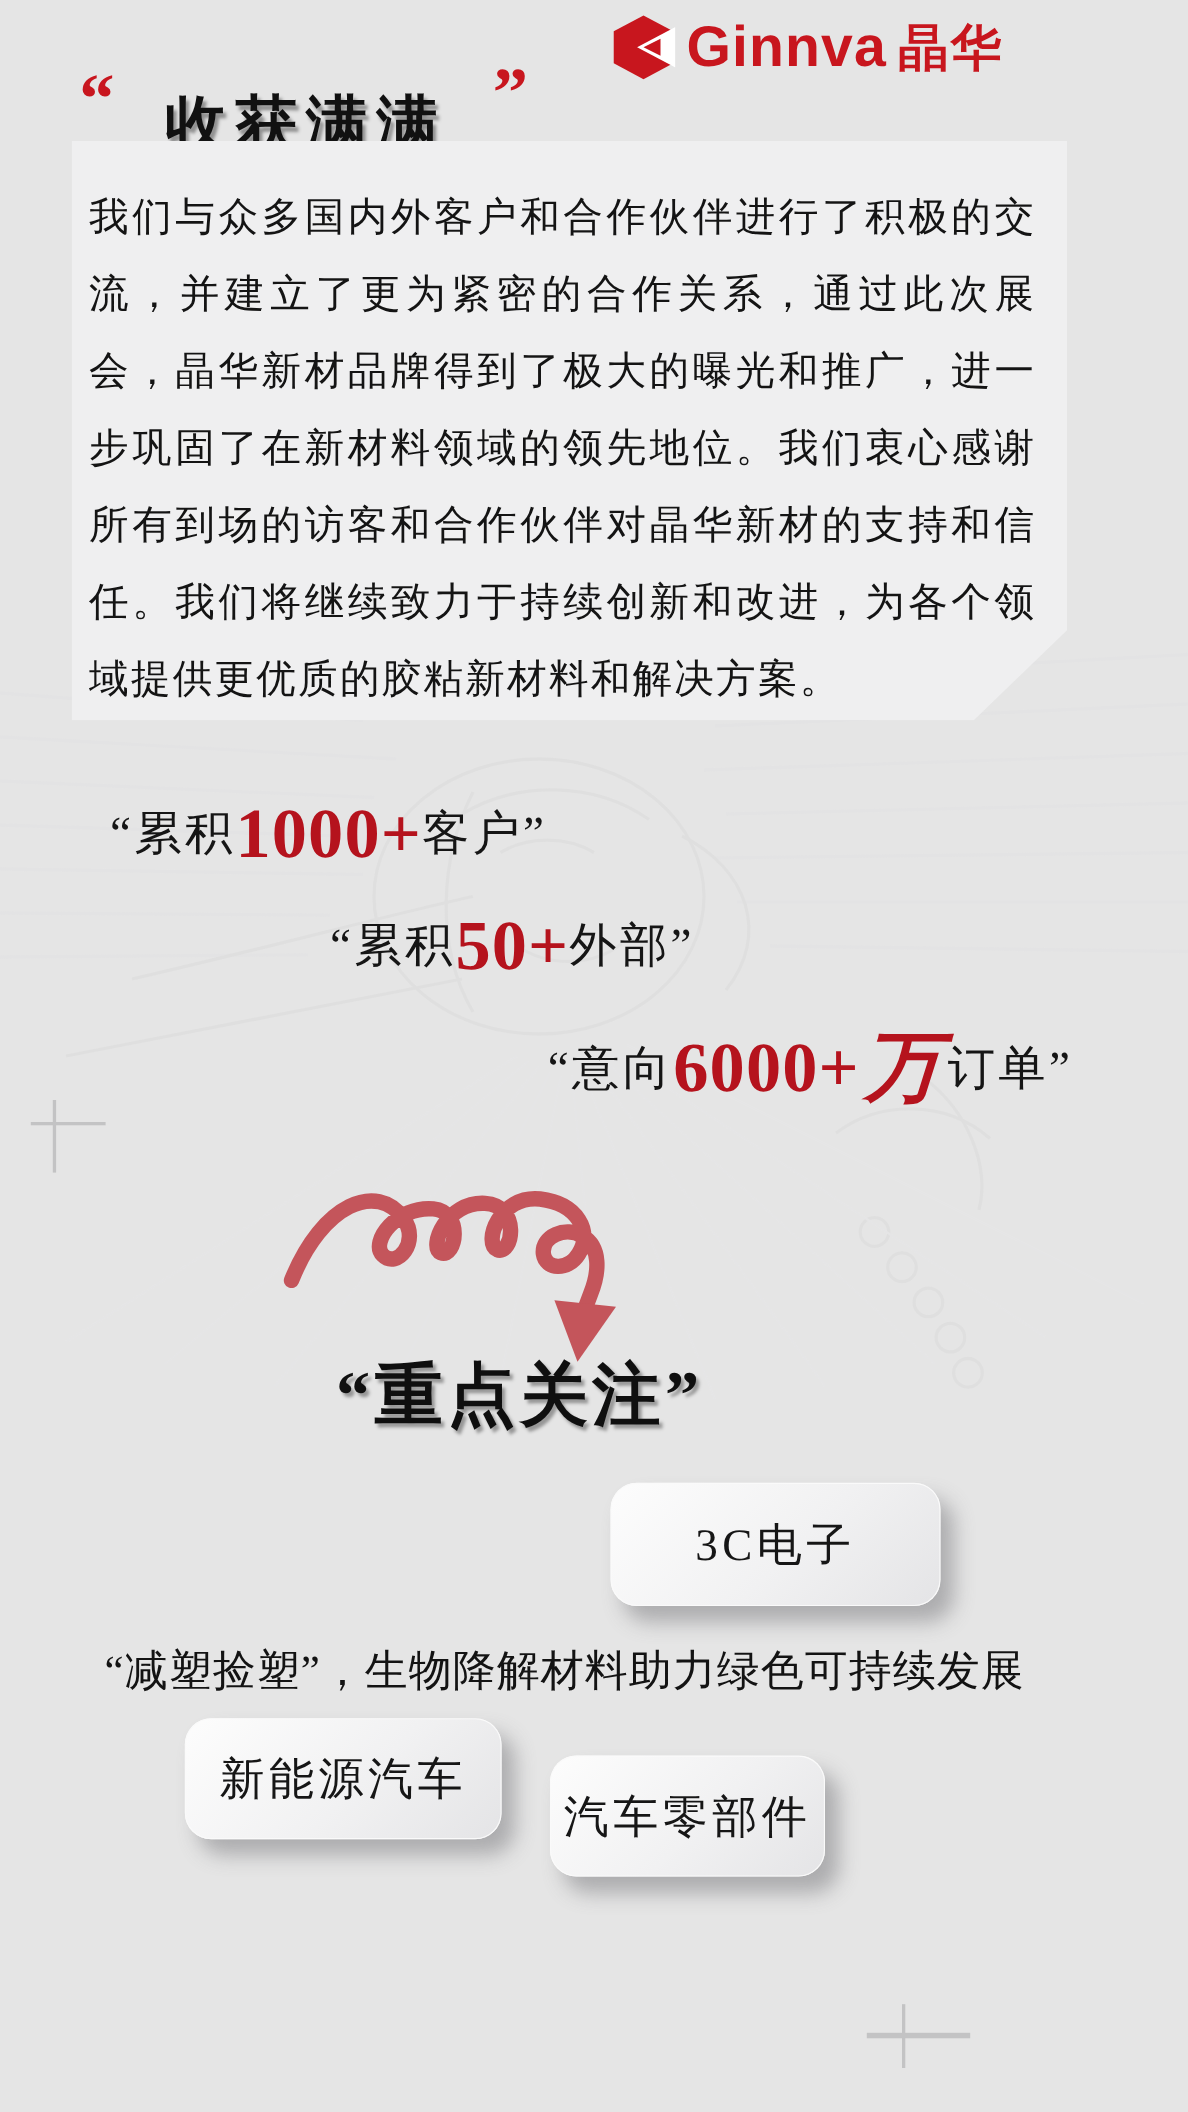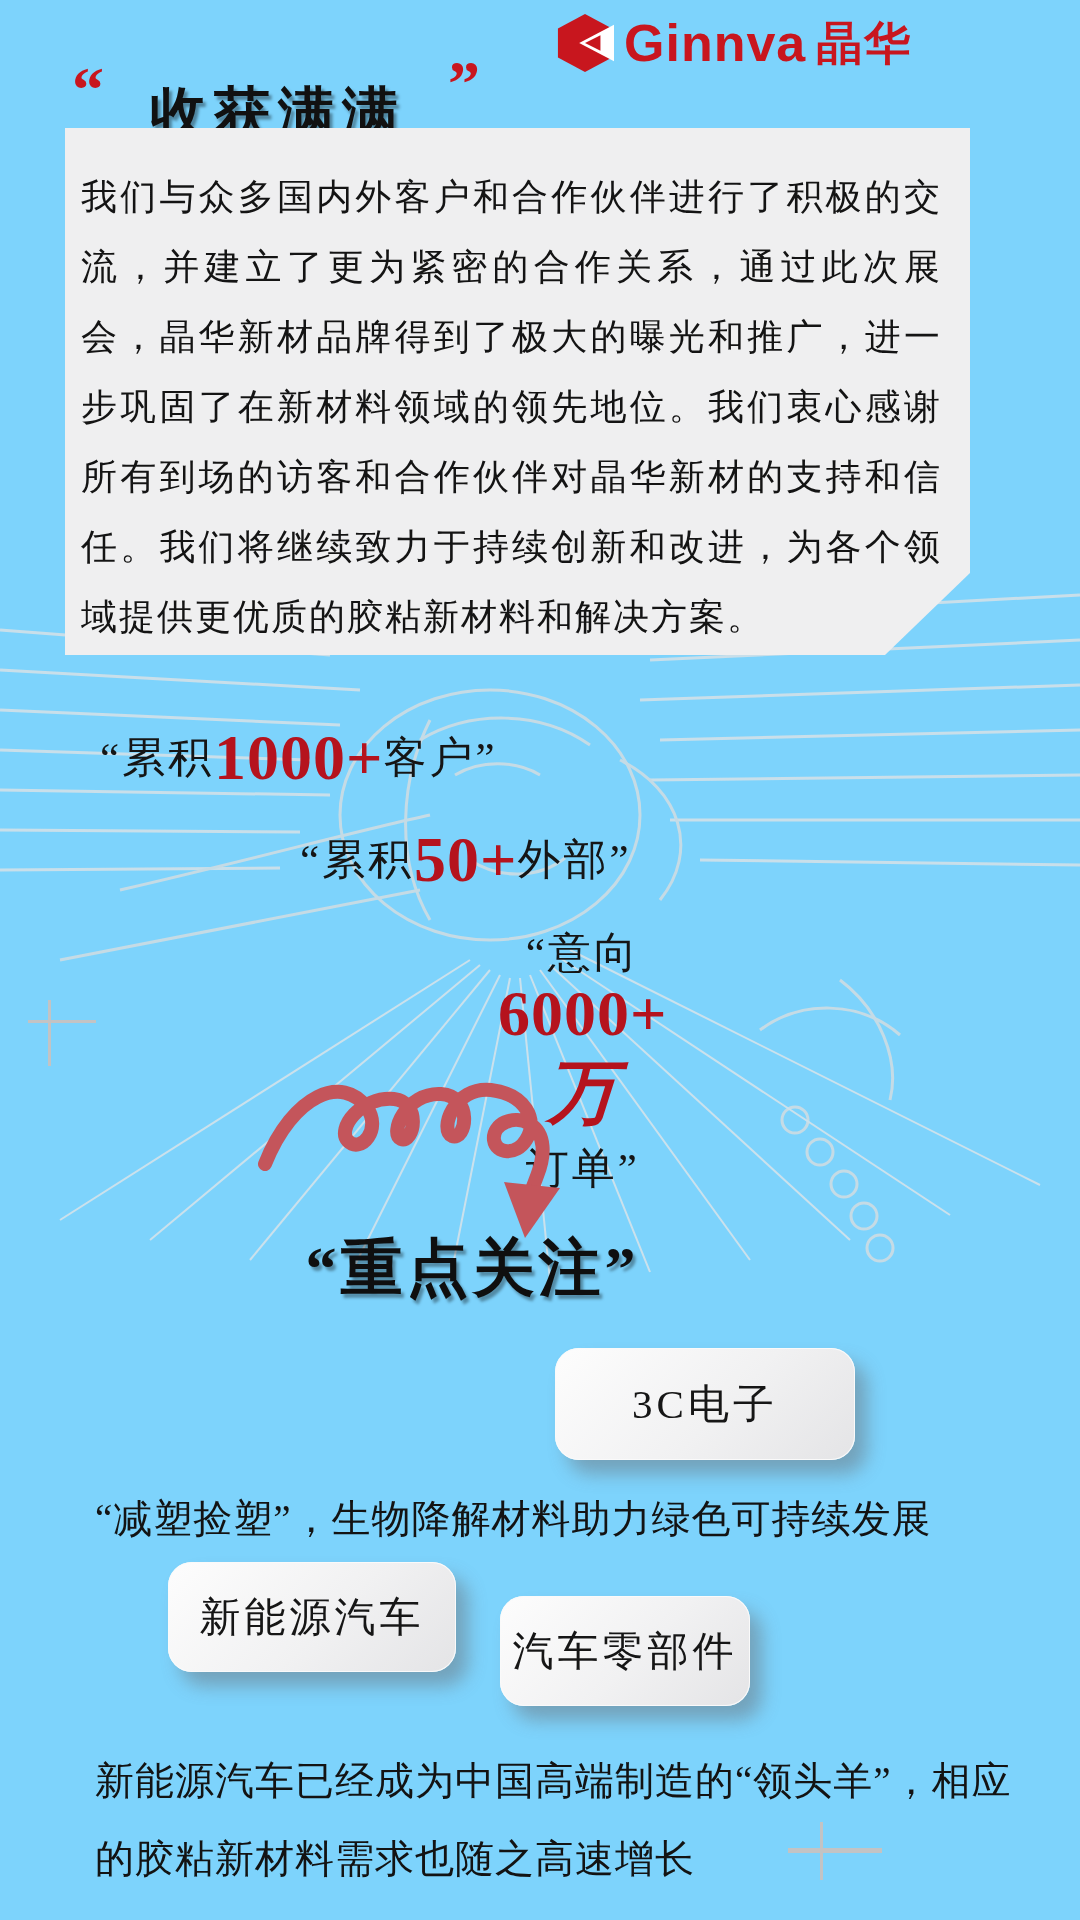--- a/index.html
+++ b/index.html
@@ -1,16 +1,16 @@
 <!DOCTYPE html>
 <html><head>
 <meta charset="utf-8">
 <style>
   html,body{margin:0;padding:0;background:#ffffff;}
-  #page{position:relative;width:1080px;height:1920px;background:#7dd3fc;overflow:hidden;
+  #page{position:relative;width:1080px;height:1920px;background:#e5e5e5;overflow:hidden;
         font-family:"Liberation Serif","DejaVu Serif",serif;color:#1c1c1c;}
   
   #sketch{position:absolute;left:0;top:560px;width:1080px;height:740px;}
   
   .logo{position:absolute;top:12px;left:556px;display:flex;align-items:center;gap:10px;}
   .logo-en{font-family:"Liberation Sans","DejaVu Sans",sans-serif;font-weight:700;
            font-size:52px;color:#c8161e;letter-spacing:1px;line-height:1;}
   .logo-cn{font-size:46px;color:#c8161e;font-weight:600;line-height:1;letter-spacing:2px;
            font-family:"Liberation Sans","DejaVu Sans",sans-serif;}
   
@@ -25,21 +25,21 @@
             clip-path:polygon(0 0,100% 0,100% calc(100% - 82px),calc(100% - 85px) 100%,0 100%);}
   .note-box p{margin:0;padding:34px 28px 0 16px;font-size:36px;line-height:70px;
               letter-spacing:2px;text-align:justify;color:#141414;}
   
   .stat{position:absolute;display:flex;align-items:center;white-space:nowrap;}
   .stat .zh{font-size:43px;color:#151515;letter-spacing:3px;}
   .stat .num{font-size:64px;line-height:1;font-weight:700;color:#b5131d;letter-spacing:1px;}
   .stat .unit{font-size:70px;font-weight:700;font-style:italic;color:#b5131d;padding:0 6px 0 4px;}
   #stat1{left:100px;top:726px;}
   #stat2{left:300px;top:828px;}
-  #stat3{left:498px;top:924px;flex-direction:column;}
+  #stat3{left:498px;top:924px;}
   
   #squiggle{position:absolute;left:255px;top:1042px;width:360px;height:200px;}
   
   .focus-title{position:absolute;left:0;top:1226px;width:945px;text-align:center;
                font-size:62px;font-weight:700;color:#0f0f0f;letter-spacing:4px;
                text-shadow:3px 4px 3px rgba(0,0,0,0.35);}
   .tag{position:absolute;display:flex;align-items:center;justify-content:center;
        border-radius:24px;background:linear-gradient(135deg,#fdfdfd 0%,#f1f1f2 55%,#e4e4e6 100%);
        box-shadow:12px 14px 18px rgba(105,105,108,0.45), inset 0 0 0 1px #fafafa;
        font-size:41px;color:#161616;letter-spacing:4px;cursor:pointer;}
@@ -166,21 +166,20 @@
   <div class="tag" id="tag2">
     <span>3C电子</span>
   </div>
   <div class="note-line" id="note-bio">“减塑捡塑”，生物降解材料助力绿色可持续发展</div>
   <div class="tag" id="tag3">
     <span>新能源汽车</span>
   </div>
   <div class="tag" id="tag4">
     <span>汽车零部件</span>
   </div>
-  <div class="note-para">新能源汽车已经成为中国高端制造的“领头羊”，相应的胶粘新材料需求也随之高速增长</div>
 
   <div class="mark" id="mark-left">
     <div class="h"></div>
       <div class="v"></div>
   </div>
   <div class="mark" id="mark-br">
     <div class="h"></div>
       <div class="v"></div>
   </div>
 

